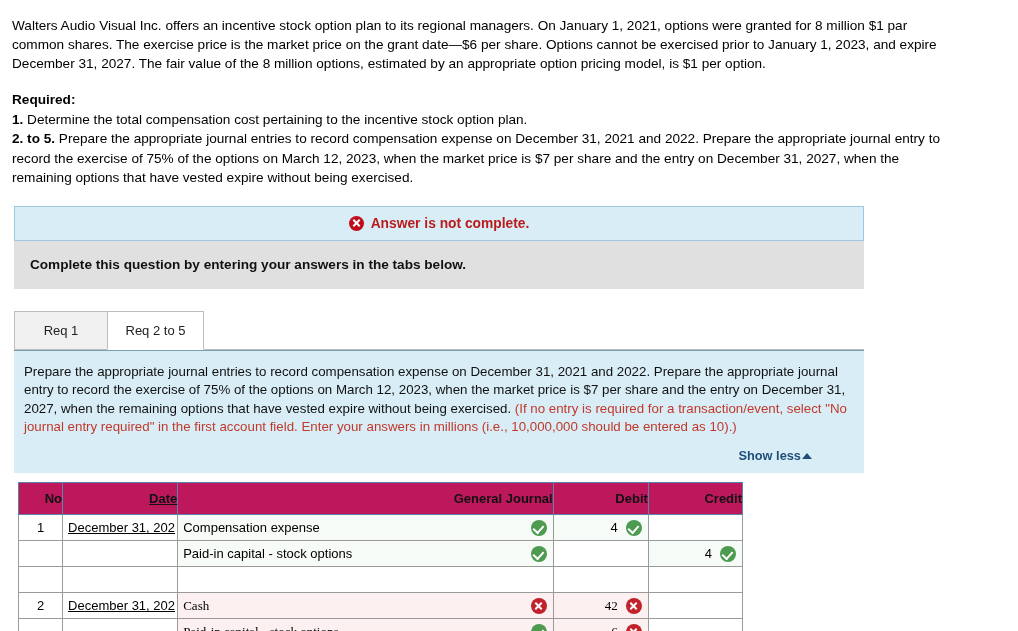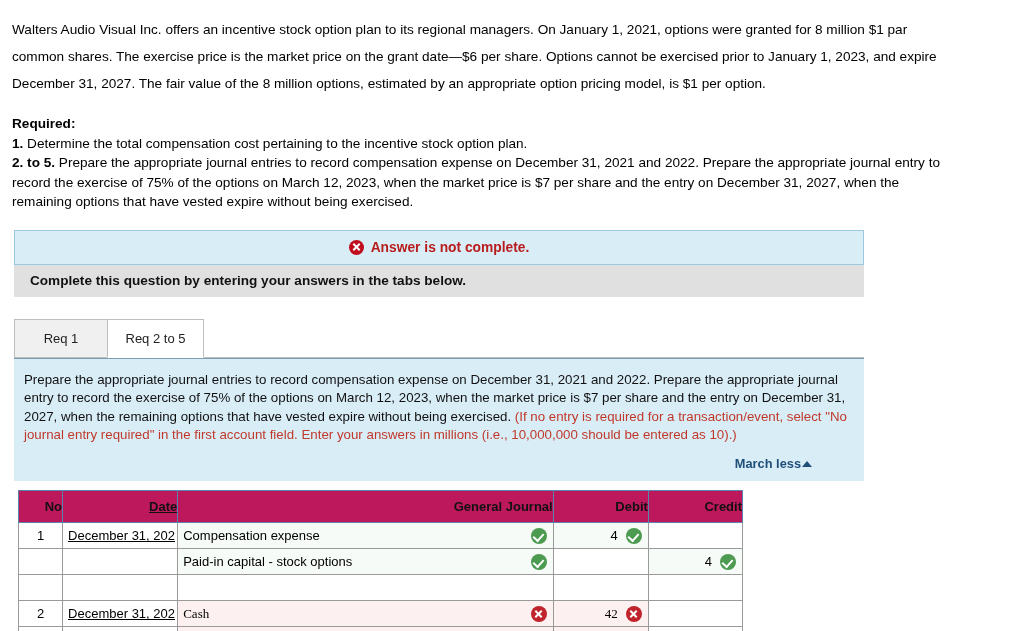--- a/index.html
+++ b/index.html
@@ -11,21 +11,21 @@
     background: #ffffff;
     font-family: "Liberation Sans", sans-serif;
     color: #000000;
     overflow: hidden;
   }
 
   
   .problem {
     padding: 16px 70px 0 12px;
     font-size: 13.6px;
-    line-height: 27px;
+    line-height: 19px;
   }
   .problem p { margin: 0; }
 
   .required-block {
     padding: 0 70px 0 12px;
     margin-top: 17px;
     font-size: 13.6px;
     line-height: 19.5px;
   }
   .required-block p { margin: 0; }
@@ -66,21 +66,21 @@
     top: 6.6px;
     width: 9px;
     height: 2px;
     background: #ffffff;
   }
   .alert-icon::before { transform: rotate(45deg); }
   .alert-icon::after  { transform: rotate(-45deg); }
 
   .grey-banner {
     width: 850px;
-    height: 32px;
+    height: 48px;
     background: #e0e0e0;
     display: flex;
     align-items: center;
     padding-left: 16px;
     font-size: 13.6px;
     font-weight: bold;
     color: #111;
   }
 
   
@@ -260,21 +260,21 @@
   </div>
   <div class="tab active">
     <span>Req 2 to 5</span>
   </div>
   <div class="tab-underline"></div>
 </div>
 
 <div class="instr-panel">
   <span>Prepare the appropriate journal entries to record compensation expense on December 31, 2021 and 2022. Prepare the appropriate journal entry to record the exercise of 75% of the options on March 12, 2023, when the market price is $7 per share and the entry on December 31, 2027, when the remaining options that have vested expire without being exercised. </span><span class="instr-red">(If no entry is required for a transaction/event, select "No journal entry required" in the first account field. Enter your answers in millions (i.e., 10,000,000 should be entered as 10).)</span>
   <div class="show-less">
-    <span>March less</span><span class="caret-up"></span>
+    <span>Show less</span><span class="caret-up"></span>
   </div>
 </div>
 
 <div class="table-wrap">
   <table class="journal">
     <thead>
       <tr>
         <th class="col-no">No</th>
         <th class="col-date">Date</th>
         <th class="col-gj">General Journal</th>

